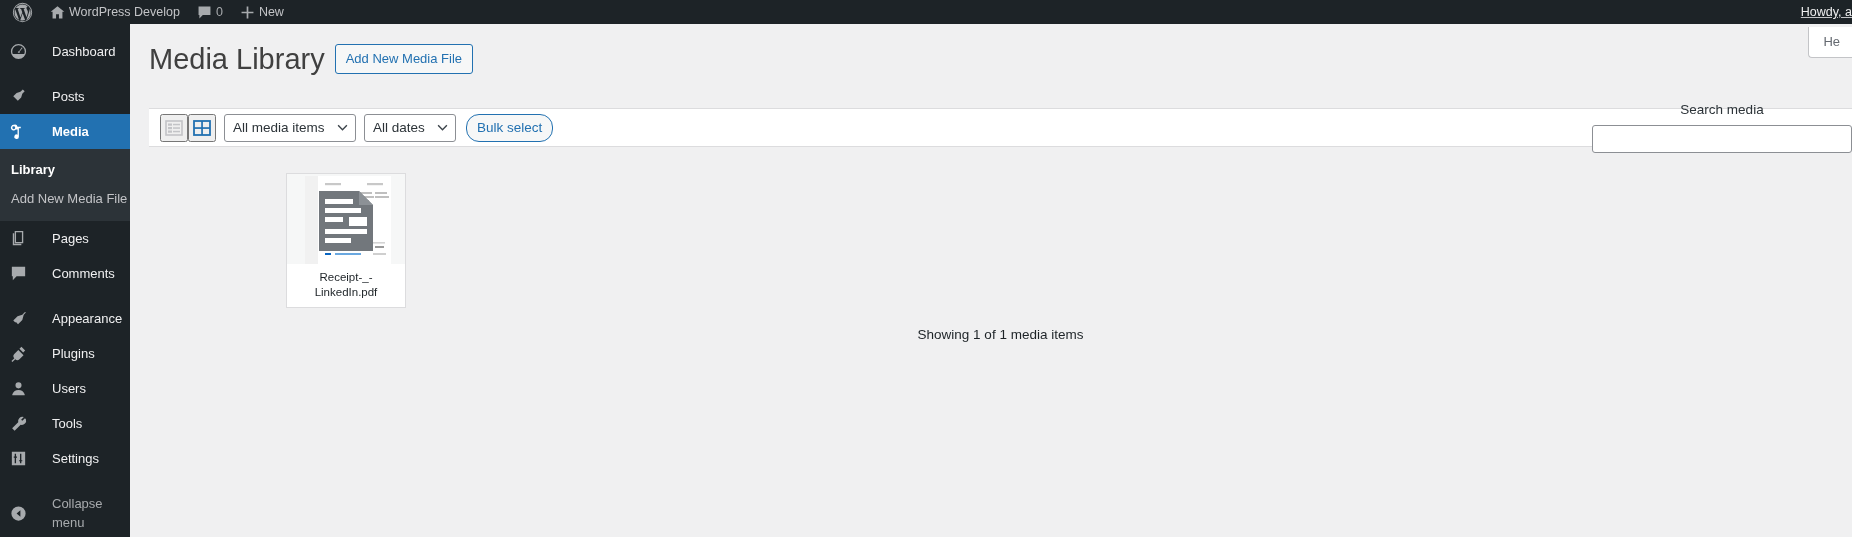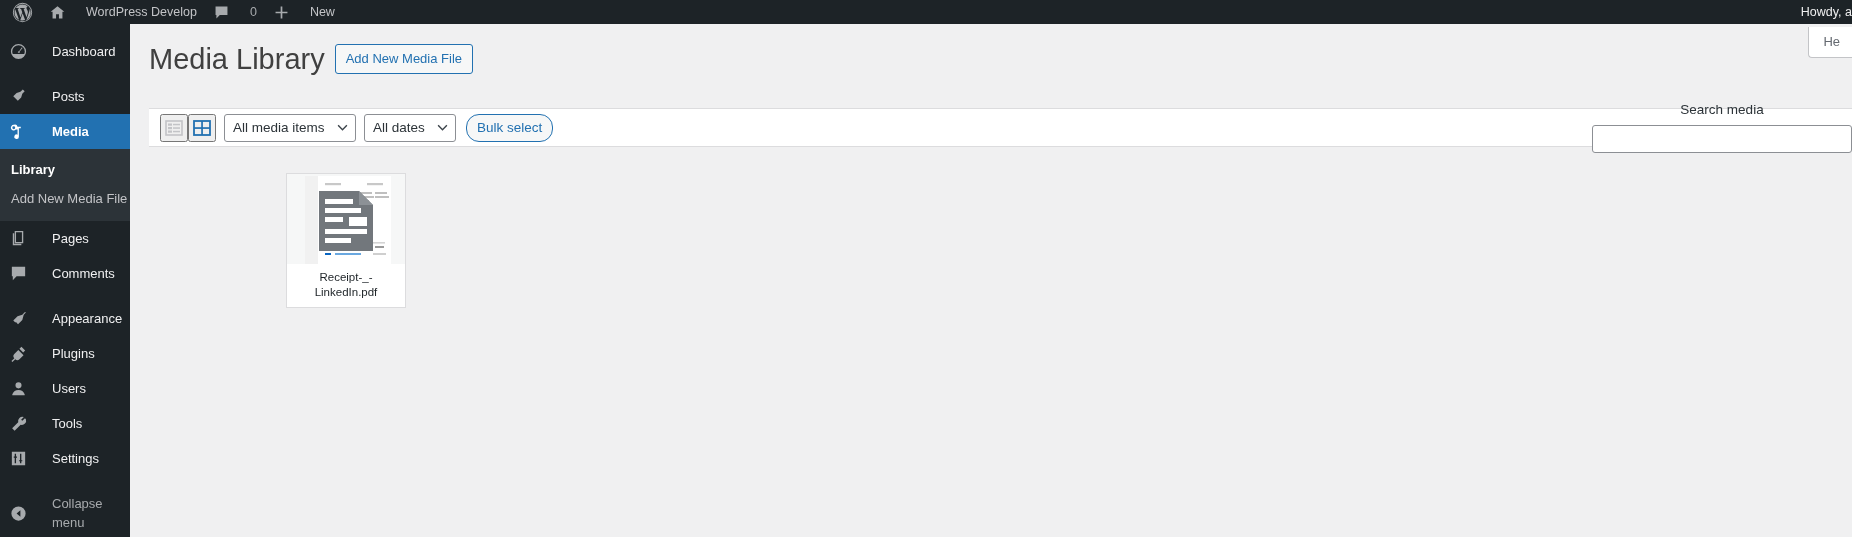--- a/index.html
+++ b/index.html
@@ -14,26 +14,26 @@
   
   #adminbar {
     position: absolute; top: 0; left: 0;
     width: 1852px; height: 24px;
     background: #1d2327;
     color: #c3c4c7;
     font-size: 12.5px;
     display: flex; align-items: center;
   }
   .ab-item {
-    display: flex; align-items: center; gap: 20px;
+    display: flex; align-items: center; gap: 3px;
     height: 24px; padding: 0 8px;
     color: #c3c4c7; white-space: nowrap;
   }
   .ab-left { display: flex; align-items: center; padding-left: 4px; }
-  .ab-right { margin-left: auto; display: flex; align-items: center; padding-right: 0; }
+  .ab-right { margin-left: auto; display: flex; align-items: center; padding-right: 0; text-decoration: underline; }
   .ab-right .ab-item { color: #f0f0f1; padding-right: 0; }
   .ab-icon { width: 17px; height: 17px; display: block; fill: #a7aaad; }
   .wp-logo { width: 21px; height: 21px; fill: #a7aaad; }
   .ab-count { color: #a7aaad; }
 
   
   #adminmenu {
     position: absolute; top: 24px; left: 0;
     width: 130px; height: 513px;
     background: #1d2327;
@@ -445,14 +445,15 @@
           <rect x="6" y="26" width="18" height="5" fill="#ffffff"></rect>
           <rect x="30" y="26" width="18" height="9" fill="#ffffff"></rect>
           <rect x="6" y="38" width="42" height="5" fill="#ffffff"></rect>
           <rect x="6" y="47" width="26" height="5" fill="#ffffff"></rect>
         </svg>
       </div>
       <div class="filename">Receipt-_-LinkedIn.pdf</div>
     </div>
   </div>
 
+  <div class="load-more-count">Showing 1 of 1 media items</div>
 
 </div>
 
 </body></html>

